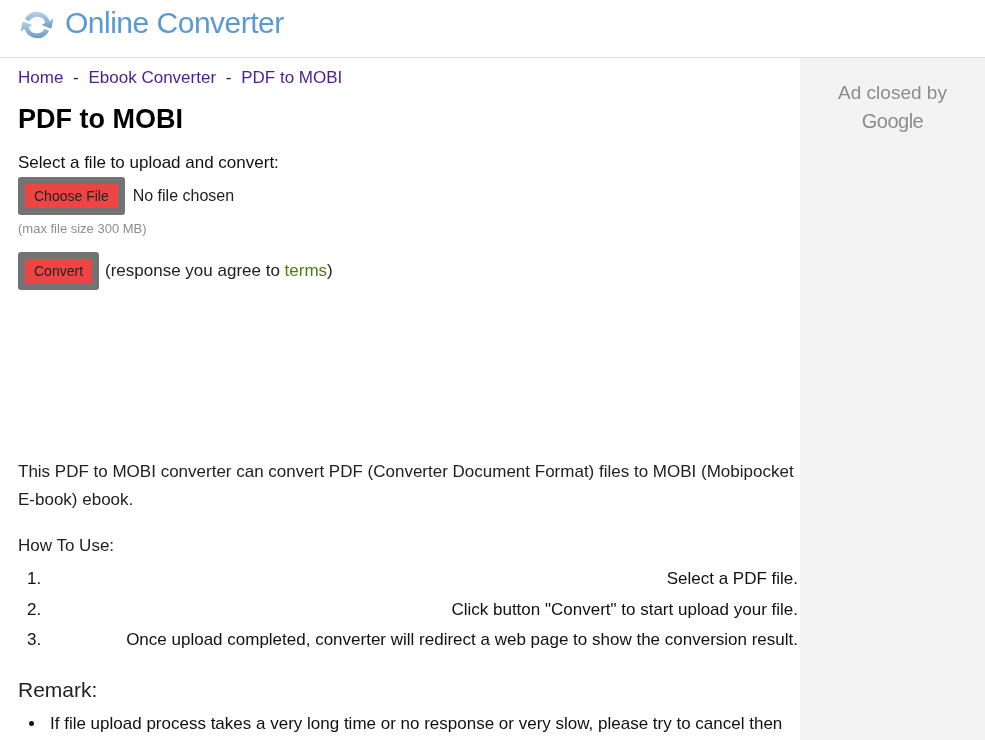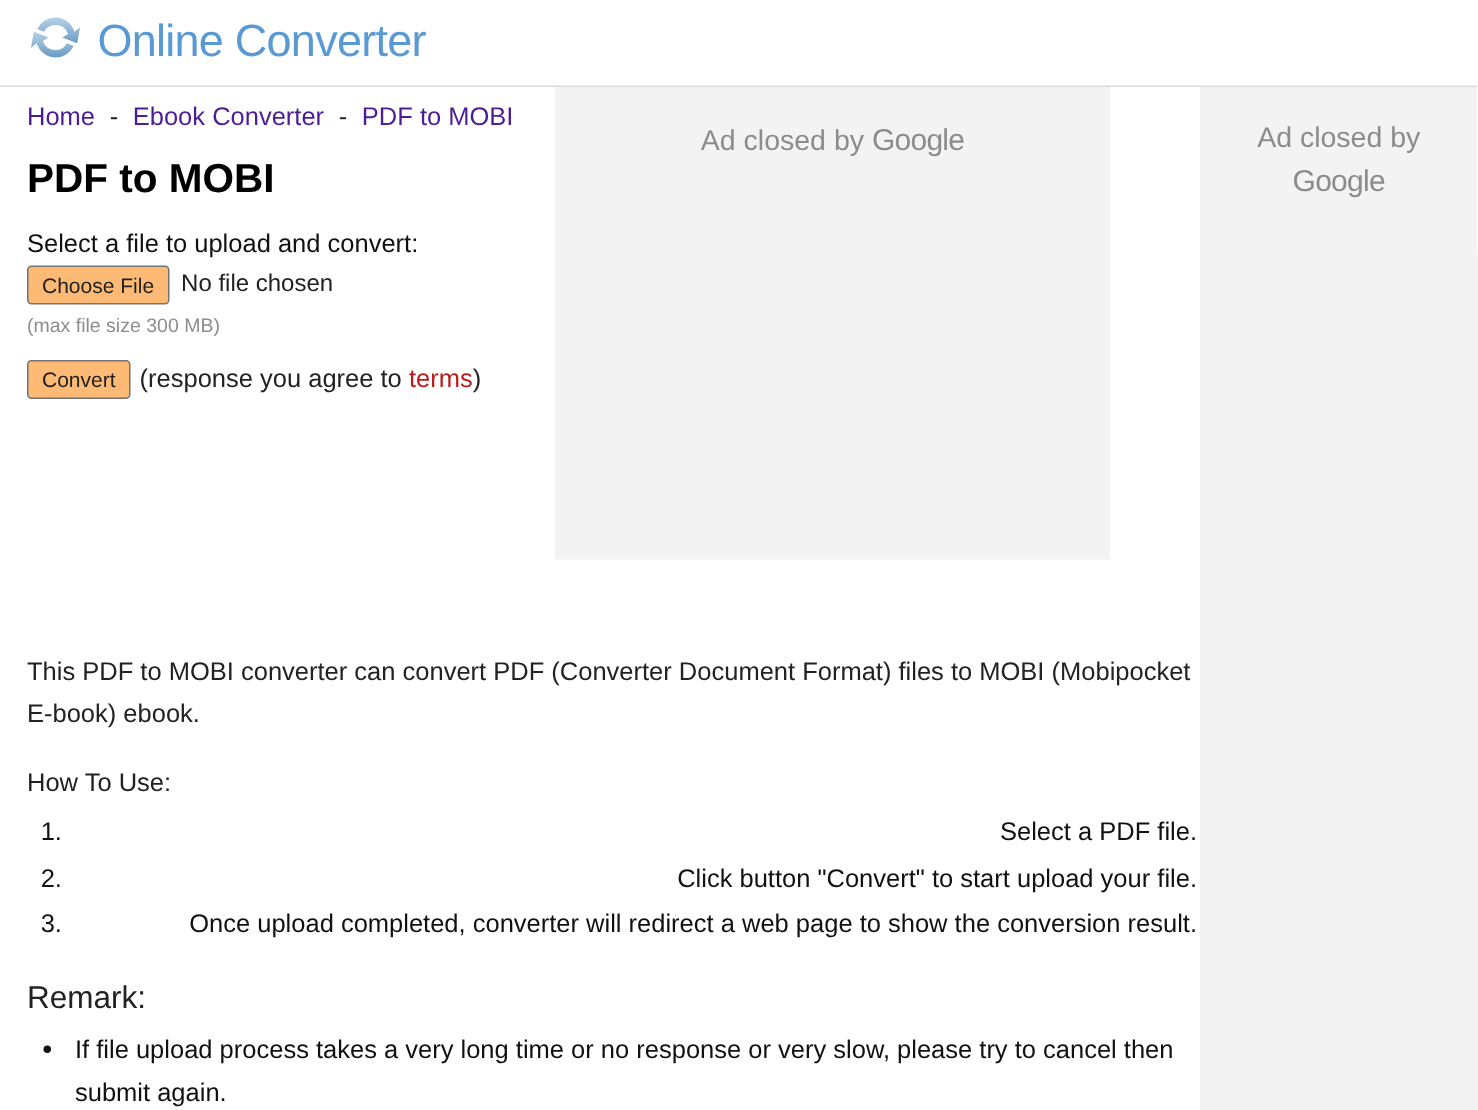--- a/index.html
+++ b/index.html
@@ -14,21 +14,21 @@
     }
     .header {
       display: flex;
       align-items: center;
       padding: 4px 18px 6px 18px;
       border-bottom: 1px solid #dcdcdc;
       height: 58px;
     }
     .logo-wrap {
       display: flex;
-      align-items: center;
+      align-items: flex-start;
       gap: 9px;
     }
     .site-title {
       font-size: 30px;
       color: #5a9ad4;
       font-weight: 400;
       letter-spacing: -0.5px;
     }
     .content-area {
       position: relative;
@@ -57,22 +57,22 @@
     .file-row {
       display: flex;
       align-items: center;
       gap: 8px;
       margin-bottom: 6px;
     }
     button.native-btn {
       font-family: Arial, sans-serif;
       font-size: 14px;
       color: #222;
-      background: #fdba74;
-      border: 1px solid #737373;
+      background: #ef4444;
+      border: 7px solid #737373;
       border-radius: 3px;
       padding: 4px 9px;
       cursor: pointer;
     }
     .no-file {
       font-size: 16px;
       color: #222;
     }
     .max-size {
       font-size: 13px;
@@ -84,21 +84,21 @@
       display: flex;
       align-items: center;
       gap: 6px;
       margin-bottom: 16px;
     }
     .confirm-text {
       font-size: 17px;
       color: #222;
     }
     .terms-link {
-      color: #b91c1c;
+      color: #4d7c0f;
       text-decoration: none;
     }
 
     .ad-box {
       position: absolute;
       background: #f3f3f3;
       display: flex;
       align-items: flex-start;
       justify-content: center;
       padding-top: 22px;
@@ -187,25 +187,20 @@
         <path d="M 50 15 A 35 35 0 0 1 83 40 L 93 32 L 88 60 L 62 50 L 72 44 A 22 22 0 0 0 50 28 A 22 22 0 0 0 30 40 L 18 35 A 35 35 0 0 1 50 15 Z" fill="url(#g1)"></path>
         <path d="M 50 85 A 35 35 0 0 1 17 60 L 7 68 L 12 40 L 38 50 L 28 56 A 22 22 0 0 0 50 72 A 22 22 0 0 0 70 60 L 82 65 A 35 35 0 0 1 50 85 Z" fill="url(#g1)"></path>
       </svg>
     </span>
     <span class="site-title">Online Converter</span>
   </div>
 </div>
 
 <div class="content-area">
 
-  <div class="ad-box ad-middle">
-    <div class="ad-text">
-      <span>Ad closed by </span><span class="google-word">Google</span>
-    </div>
-  </div>
 
   <div class="ad-box ad-right">
     <div class="ad-text">
       <span>Ad closed by </span><br><span class="google-word">Google</span>
     </div>
   </div>
 
   <div class="breadcrumb">
     <a href="#">Home</a>
     <span class="sep">-</span>

